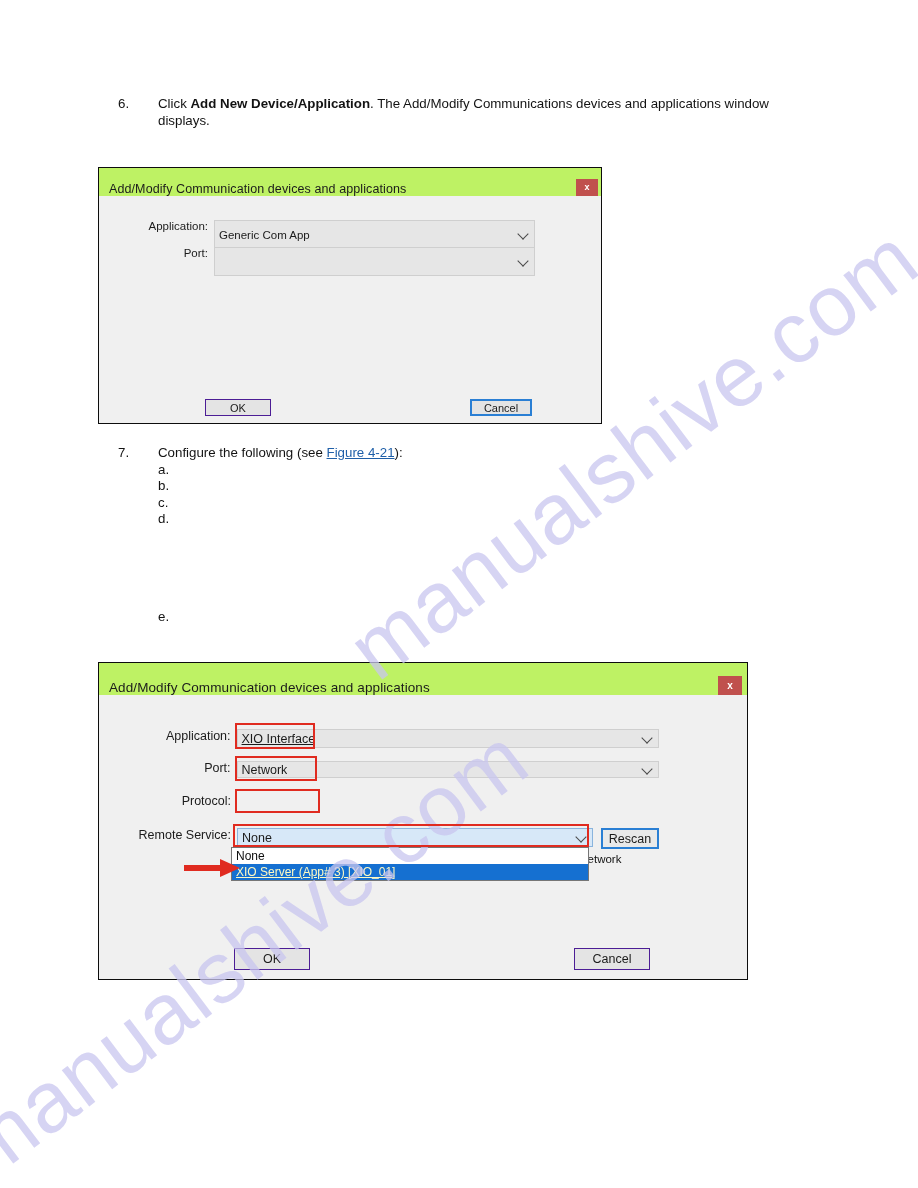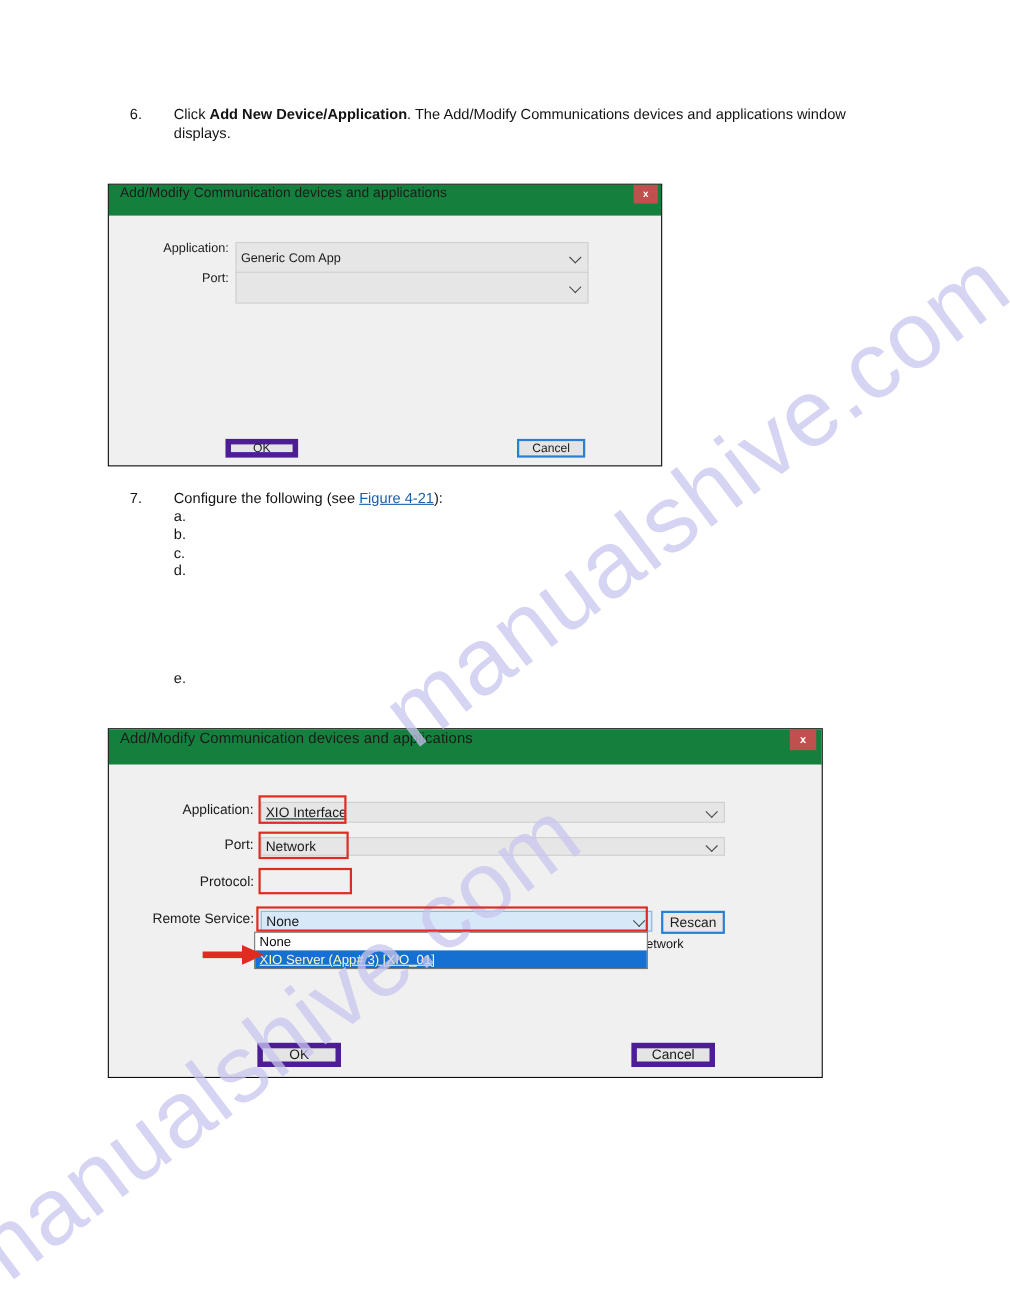--- a/index.html
+++ b/index.html
@@ -77,24 +77,24 @@
 
   
   .dialog {
     position: absolute;
     background: #f0f0f0;
     border: 1px solid #0d0d0d;
     box-sizing: border-box;
     z-index: 3;
   }
   .dlg-titlebar {
-    background: #15803d;
+    background: #bef264;
     height: 28px;
     display: flex;
-    align-items: flex-start;
+    align-items: flex-end;
     justify-content: space-between;
     padding: 0 0 0 10px;
     box-sizing: border-box;
     position: relative;
     gap: 28px;
   }
   .dlg-title {
     font-size: 12.5px;
     color: #1b1b1b;
     letter-spacing: 0.1px;
@@ -162,21 +162,21 @@
     box-sizing: border-box;
   }
   .combo.open-combo {
     background: #d7e8f8;
     border: 1px solid #8ab4dd;
   }
 
   
   .btn {
     background: #e4e4e4;
-    border: 5px solid #4c1d95;
+    border: 1px solid #4c1d95;
     font-size: 11px;
     color: #1b1b1b;
     display: flex;
     align-items: center;
     justify-content: center;
     box-sizing: border-box;
     cursor: pointer;
     position: absolute;
   }
   .btn.focused {

